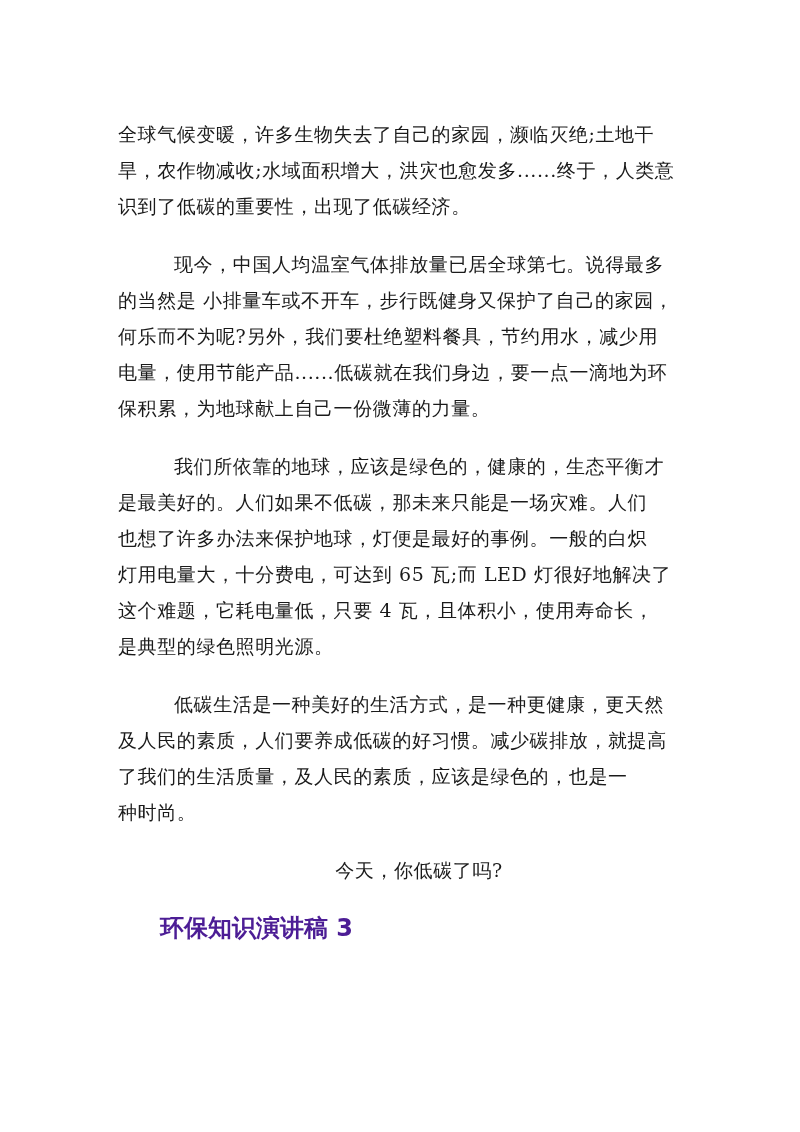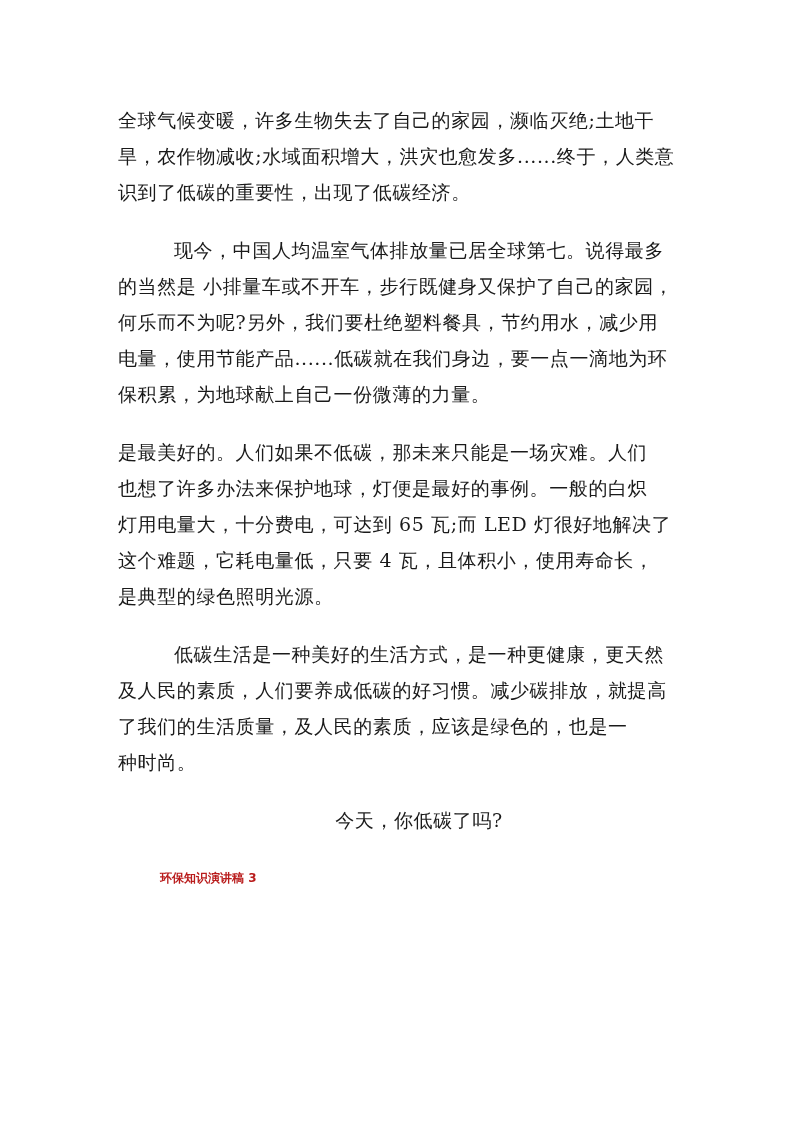--- a/index.html
+++ b/index.html
@@ -17,36 +17,36 @@
     }
     .page {
       position: absolute;
       left: 118px;
       top: 100px;
       width: 560px;
     }
     .para {
       font-size: 19px;
       line-height: 36px;
-      margin: 2px 0 20px 0;
+      margin: 16px 0 20px 0;
       letter-spacing: 0.6px;
     }
     .para .line {
       display: block;
       white-space: nowrap;
     }
     .para .line.indent {
       padding-left: 42px;
       text-align: center;
     }
     .heading {
       font-family: "DejaVu Sans", "Liberation Sans", sans-serif;
       font-weight: bold;
-      font-size: 12px;
-      color: #b91c1c;
+      font-size: 24px;
+      color: #4c1d95;
       padding-left: 42px;
       line-height: 36px;
       margin-top: 0;
     }
   </style>
 </head>
 <body>
 
 <div class="page">
 
@@ -58,20 +58,21 @@
 
   <div class="para" style="margin-bottom:22px;">
     <span class="line indent">现今，中国人均温室气体排放量已居全球第七。说得最多</span>
     <span class="line">的当然是 小排量车或不开车，步行既健身又保护了自己的家园，</span>
     <span class="line">何乐而不为呢?另外，我们要杜绝塑料餐具，节约用水，减少用</span>
     <span class="line">电量，使用节能产品......低碳就在我们身边，要一点一滴地为环</span>
     <span class="line">保积累，为地球献上自己一份微薄的力量。</span>
   </div>
 
   <div class="para" style="margin-bottom:22px;">
+    <span class="line indent">我们所依靠的地球，应该是绿色的，健康的，生态平衡才</span>
     <span class="line">是最美好的。人们如果不低碳，那未来只能是一场灾难。人们</span>
     <span class="line">也想了许多办法来保护地球，灯便是最好的事例。一般的白炽</span>
     <span class="line">灯用电量大，十分费电，可达到 65 瓦;而 LED 灯很好地解决了</span>
     <span class="line">这个难题，它耗电量低，只要 4 瓦，且体积小，使用寿命长，</span>
     <span class="line">是典型的绿色照明光源。</span>
   </div>
 
   <div class="para" style="margin-bottom:22px;">
     <span class="line indent">低碳生活是一种美好的生活方式，是一种更健康，更天然</span>
     <span class="line">及人民的素质，人们要养成低碳的好习惯。减少碳排放，就提高</span>

